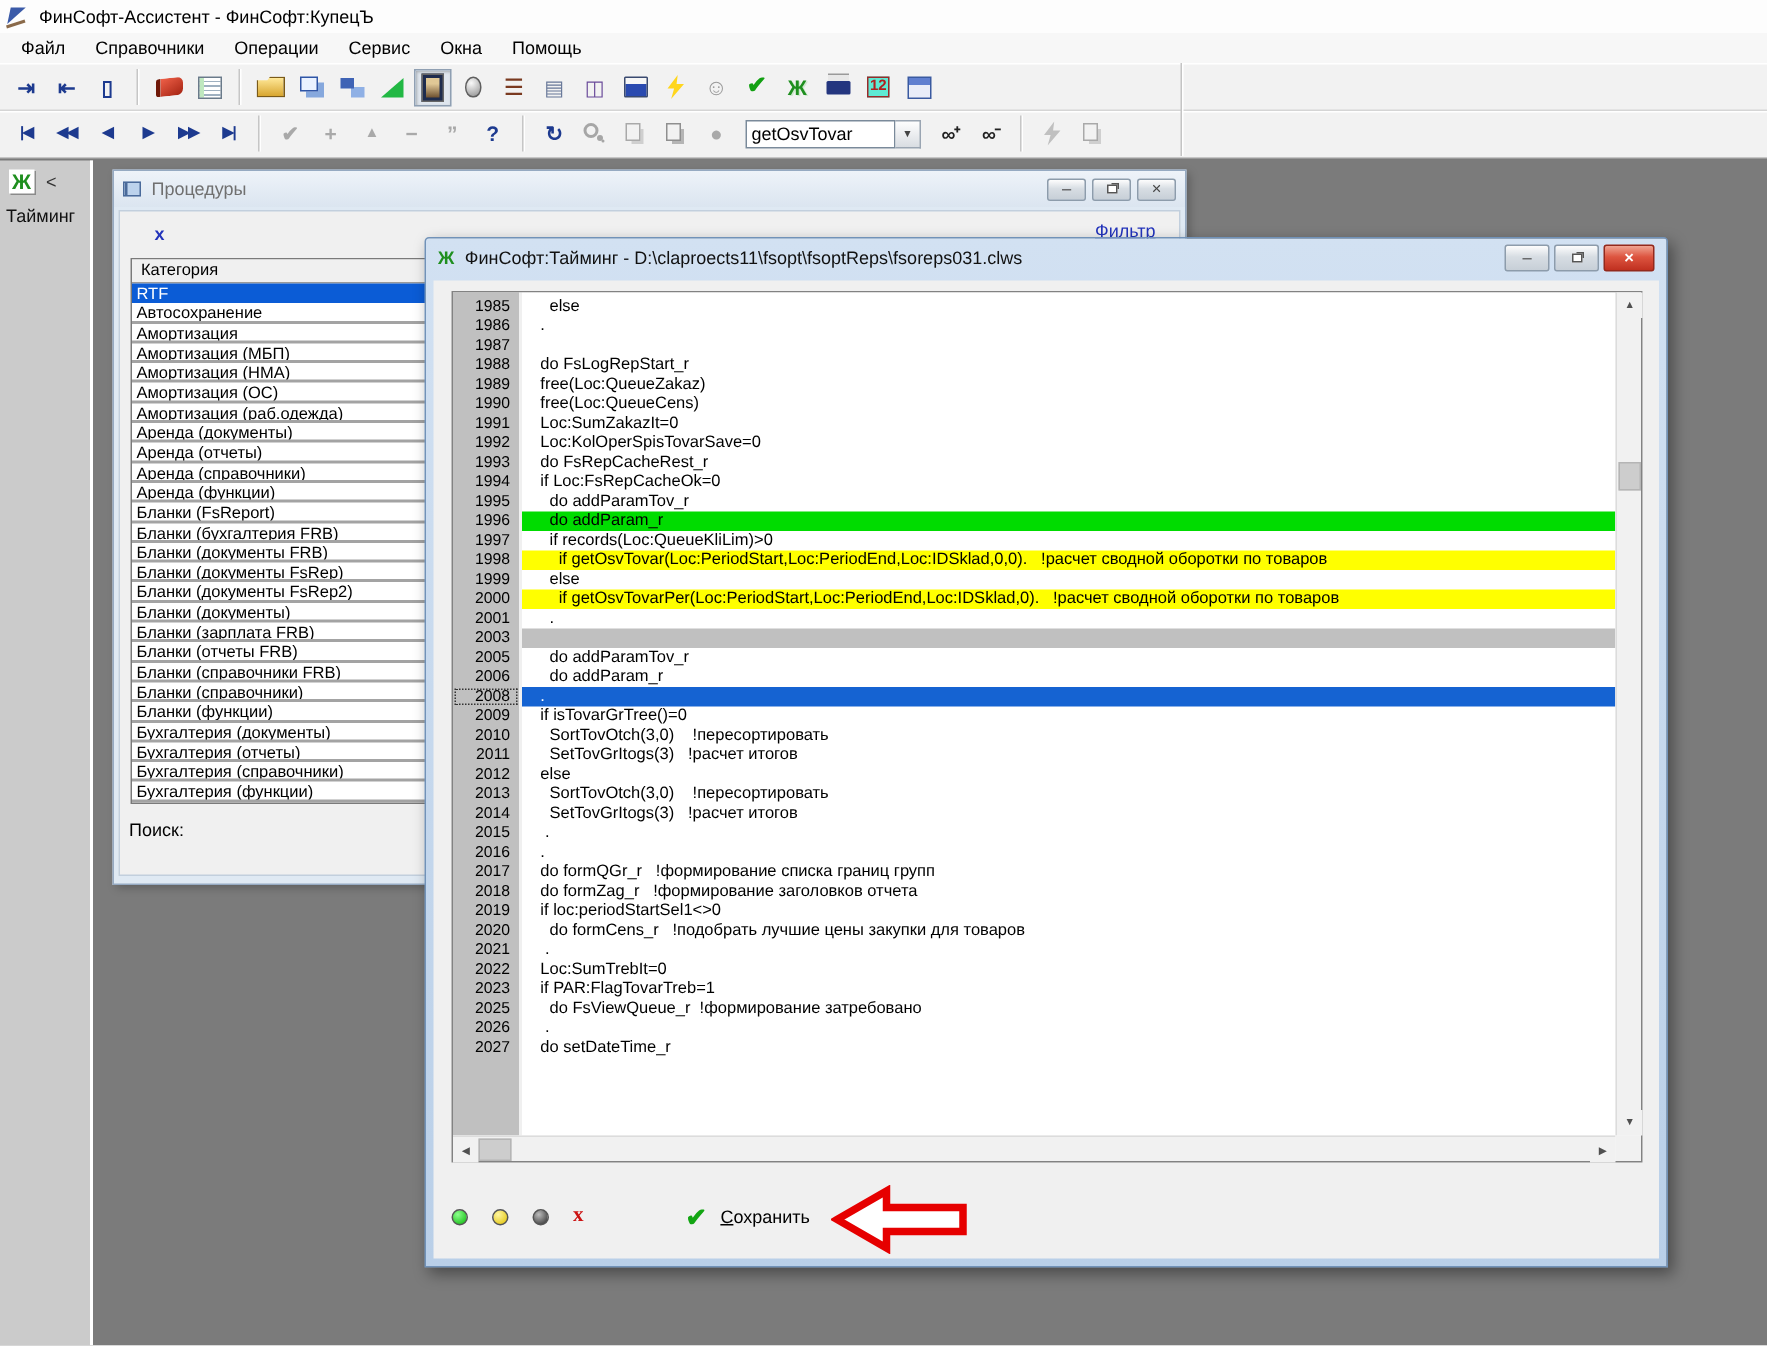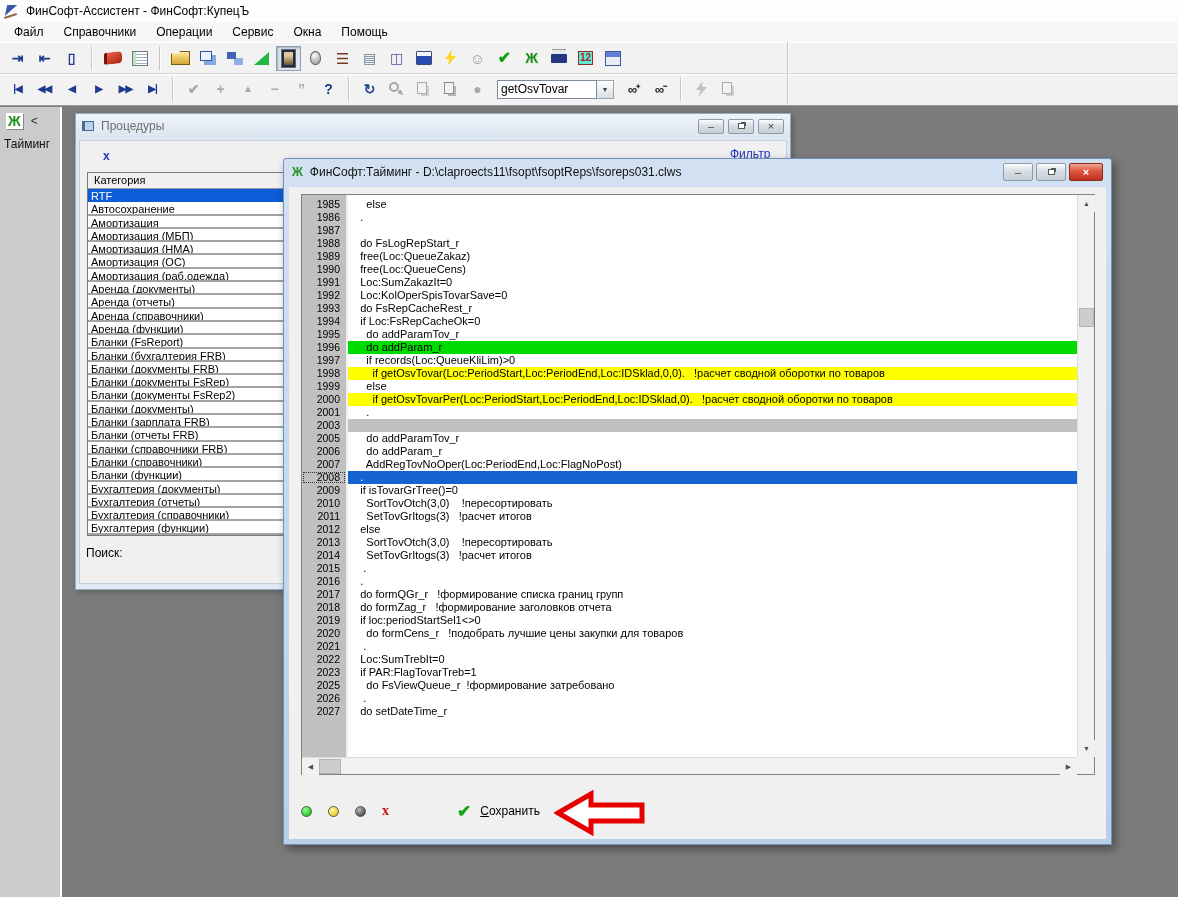--- a/index.html
+++ b/index.html
@@ -513,24 +513,20 @@
             <div class="crow">
               <span class="lnum">2005</span>
               <span class="ctext">      do addParamTov_r</span>
             </div>
 
             <div class="crow">
               <span class="lnum">2006</span>
               <span class="ctext">      do addParam_r</span>
             </div>
 
-            <div class="crow">
-              <span class="lnum">2007</span>
-              <span class="ctext">      AddRegTovNoOper(Loc:PeriodEnd,Loc:FlagNoPost)</span>
-            </div>
 
             <div class="crow">
               <span class="lnum gfocus">2008</span>
               <span class="ctext hl-blue">    .</span>
             </div>
 
             <div class="crow">
               <span class="lnum">2009</span>
               <span class="ctext">    if isTovarGrTree()=0</span>
             </div>

